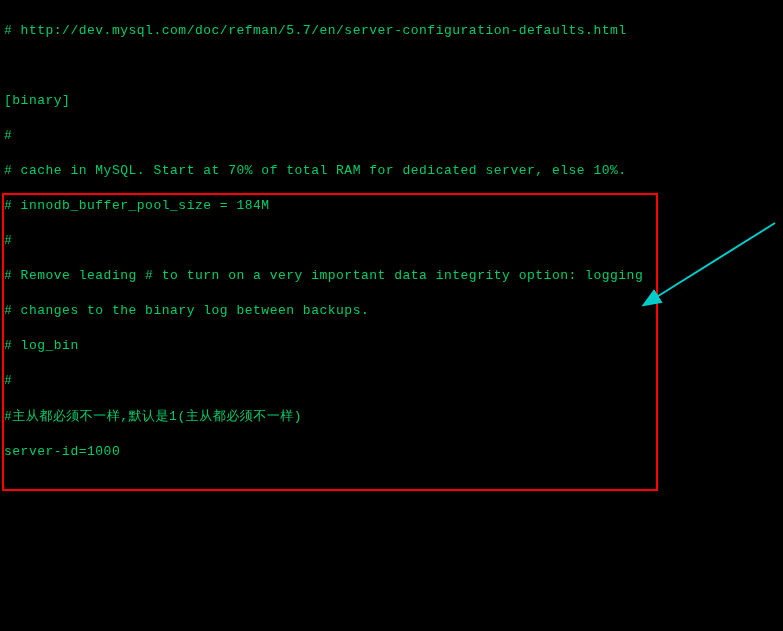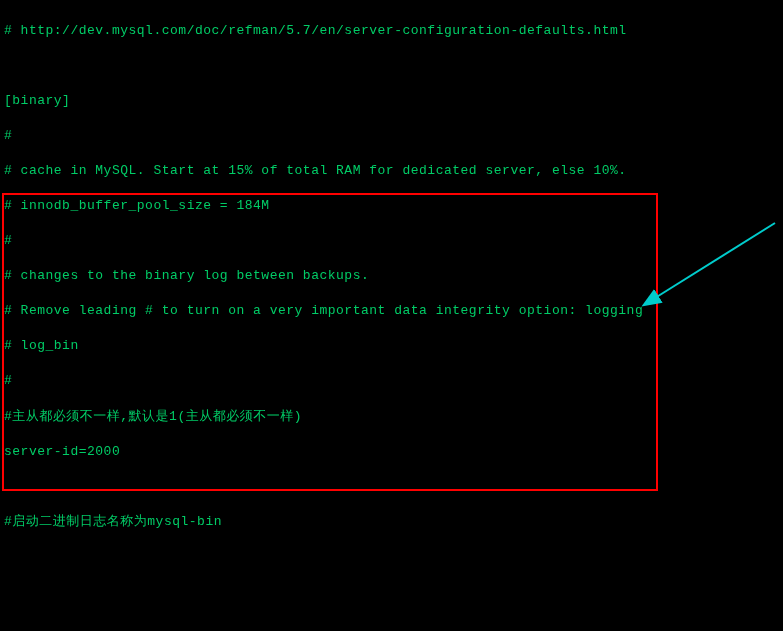--- a/index.html
+++ b/index.html
@@ -37,31 +37,30 @@
     .line { display: block; min-height: 17.5px; }
   </style>
 </head>
 <body>
 
 <div class="terminal-content">
 <span class="line"># http://dev.mysql.com/doc/refman/5.7/en/server-configuration-defaults.html</span>
 <span class="line"></span>
 <span class="line">[binary]</span>
 <span class="line">#</span>
-<span class="line"># cache in MySQL. Start at 15% of total RAM for dedicated server, else 10%.</span>
+<span class="line"># cache in MySQL. Start at 70% of total RAM for dedicated server, else 10%.</span>
 <span class="line"># innodb_buffer_pool_size = 184M</span>
 <span class="line">#</span>
+<span class="line"># Remove leading # to turn on a very important data integrity option: logging</span>
 <span class="line"># changes to the binary log between backups.</span>
-<span class="line"># Remove leading # to turn on a very important data integrity option: logging</span>
 <span class="line"># log_bin</span>
 <span class="line">#</span>
 <span class="line">#主从都必须不一样,默认是1(主从都必须不一样)</span>
-<span class="line">server-id=2000</span>
+<span class="line">server-id=1000</span>
 <span class="line"></span>
-<span class="line">#启动二进制日志名称为mysql-bin</span>
 <span class="line"></span>
 
 
 
 
 
 
 
 
 

